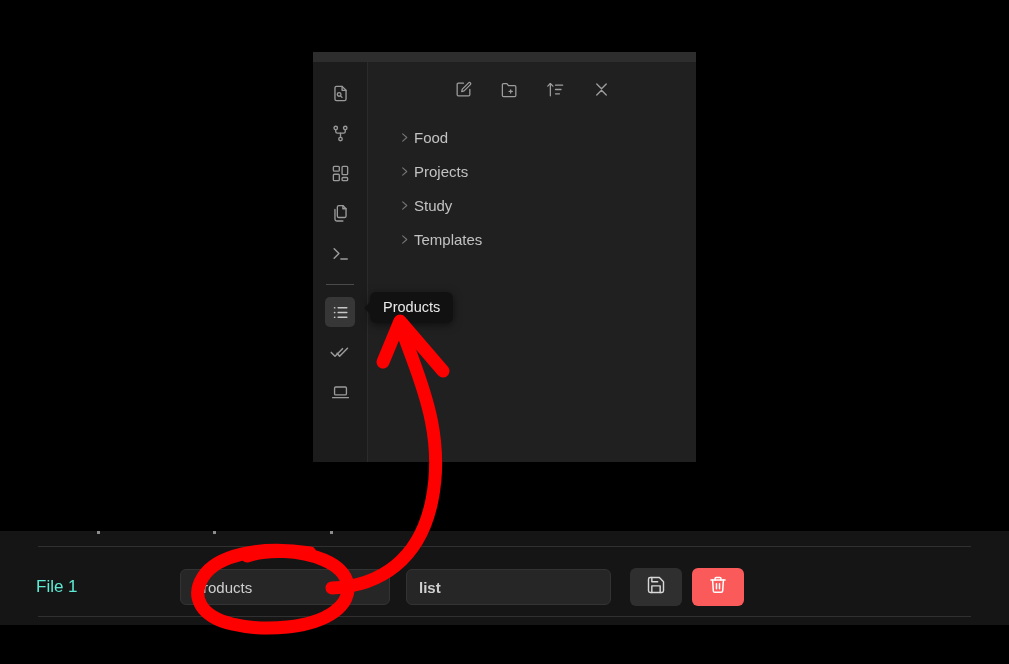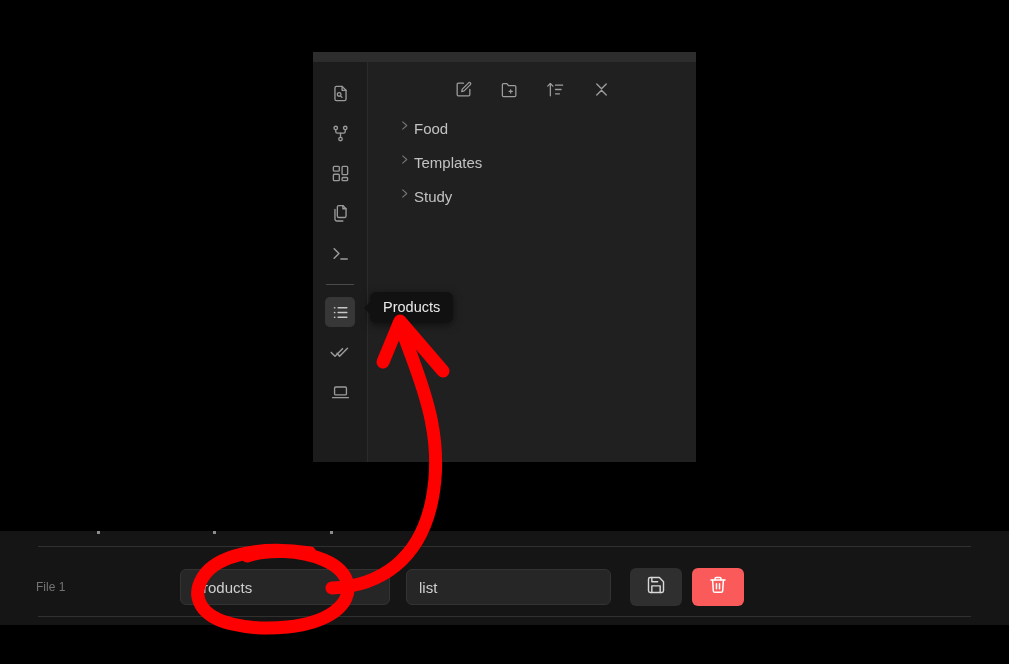--- a/index.html
+++ b/index.html
@@ -108,21 +108,21 @@
     cursor: pointer;
   }
 
   .tree {
     padding: 4px 0 0 0;
     flex: 1 1 auto;
   }
 
   .tree-row {
     display: flex;
-    align-items: flex-start;
+    align-items: center;
     height: 34px;
     padding-left: 26px;
     color: #c2c2c2;
     font-size: 15px;
     cursor: pointer;
   }
   .tree-chevron {
     width: 20px;
     display: flex;
     align-items: center;
@@ -201,42 +201,42 @@
     width: 1009px;
     height: 56px;
     display: flex;
     align-items: center;
   }
 
   .file-label {
     width: 180px;
     flex: 0 0 180px;
     padding-left: 36px;
-    color: #737373;
-    font-size: 12px;
+    color: #5eead4;
+    font-size: 17px;
   }
 
   .field {
     height: 36px;
     background: #262626;
     border: 1px solid #333333;
     border-radius: 6px;
     color: #cfcfcf;
     font-size: 15px;
     font-family: "Liberation Sans", sans-serif;
     padding: 0 12px;
     outline: none;
     white-space: nowrap;
     overflow: hidden;
     display: flex;
     align-items: center;
   }
   .field.f1 { width: 210px; margin-right: 16px; }
   .field.f2 { width: 205px; margin-right: 16px; }
-  .field.f3 { width: 205px; margin-right: 19px; }
+  .field.f3 { width: 205px; margin-right: 19px; font-weight: bold; }
 
   .icon-btn {
     width: 52px;
     height: 38px;
     border-radius: 6px;
     display: flex;
     align-items: center;
     justify-content: center;
     cursor: pointer;
     border: none;
@@ -404,37 +404,45 @@
 
           <div class="tree-row">
             <span class="tree-chevron">
               <svg width="11" height="11" viewBox="0 0 24 24" fill="none" stroke="currentColor" stroke-width="2.4" stroke-linecap="round" stroke-linejoin="round">
                   <path d="M8 4l9 8-9 8"></path>
                 </svg>
             </span>
             <span class="tree-label">Food</span>
           </div>
 
-
           <div class="tree-row">
             <span class="tree-chevron">
               <svg width="11" height="11" viewBox="0 0 24 24" fill="none" stroke="currentColor" stroke-width="2.4" stroke-linecap="round" stroke-linejoin="round">
                   <path d="M8 4l9 8-9 8"></path>
                 </svg>
             </span>
-            <span class="tree-label">Templates</span>
+            <span class="tree-label">Projects</span>
           </div>
 
           <div class="tree-row">
             <span class="tree-chevron">
               <svg width="11" height="11" viewBox="0 0 24 24" fill="none" stroke="currentColor" stroke-width="2.4" stroke-linecap="round" stroke-linejoin="round">
                   <path d="M8 4l9 8-9 8"></path>
                 </svg>
             </span>
             <span class="tree-label">Study</span>
+          </div>
+
+          <div class="tree-row">
+            <span class="tree-chevron">
+              <svg width="11" height="11" viewBox="0 0 24 24" fill="none" stroke="currentColor" stroke-width="2.4" stroke-linecap="round" stroke-linejoin="round">
+                  <path d="M8 4l9 8-9 8"></path>
+                </svg>
+            </span>
+            <span class="tree-label">Templates</span>
           </div>
 
 
         </div>
 
       </div>
     </div>
   </div>
 
   <div id="tooltip">Products</div>

